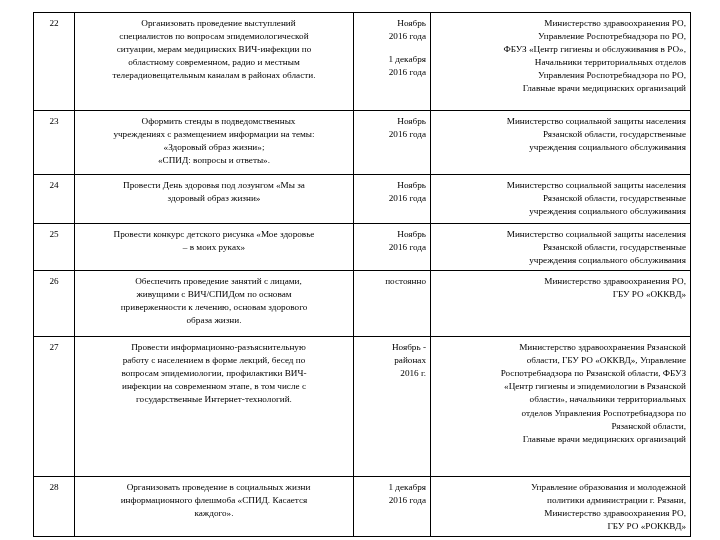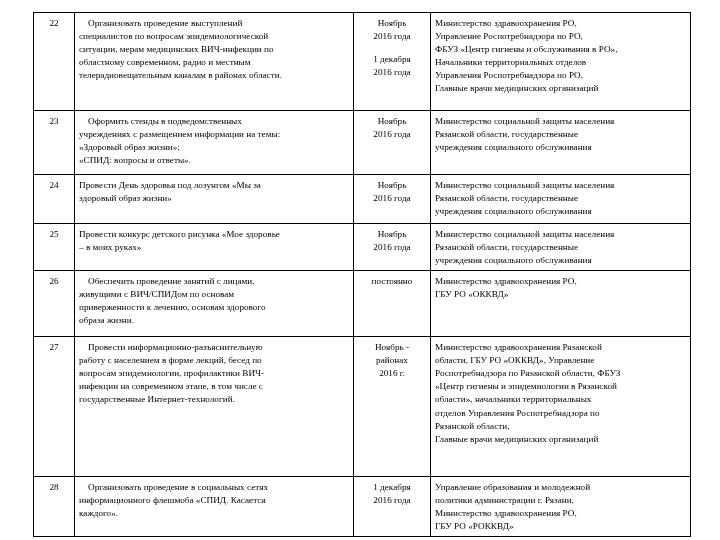--- a/index.html
+++ b/index.html
@@ -39,36 +39,36 @@
   col.c-num    { width: 41px; }
   col.c-action { width: 279px; }
   col.c-date   { width: 77px; }
   col.c-resp   { width: 260px; }
 
   td.num {
     text-align: center;
     padding-top: 5px;
   }
   td.action {
-    text-align: left;
+    text-align: center;
     padding-left: 7px;
   }
   td.date {
     text-align: center;
     vertical-align: middle;
   }
   td.resp {
-    text-align: left;
+    text-align: right;
     padding-left: 6px;
   }
   td.action .indent-first {
     text-indent: 9px;
   }
   .line { display: block; }
-  td.date .dline { display: block; }
+  td.date .dline { display: block; text-align: right; }
   td.date .dgap { display: block; height: 1.1em; }
 </style>
 </head>
 <body>
 
 <div class="page">
   <table class="plan-table">
     <colgroup>
       <col class="c-num">
       <col class="c-action">
@@ -195,21 +195,21 @@
           <span class="line">области», начальники территориальных</span>
           <span class="line">отделов Управления Роспотребнадзора по</span>
           <span class="line">Рязанской области,</span>
           <span class="line">Главные врачи медицинских организаций</span>
         </td>
       </tr>
 
       <tr style="height:48px">
         <td class="num"><span>28</span></td>
         <td class="action">
-          <span class="line indent-first">Организовать проведение в социальных сетях</span>
+          <span class="line indent-first">Организовать проведение в социальных жизни</span>
           <span class="line">информационного флешмоба «СПИД. Касается</span>
           <span class="line">каждого».</span>
         </td>
         <td class="date">
           <span class="dline">1 декабря</span>
           <span class="dline">2016 года</span>
         </td>
         <td class="resp">
           <span class="line">Управление образования и молодежной</span>
           <span class="line">политики администрации г. Рязани,</span>

